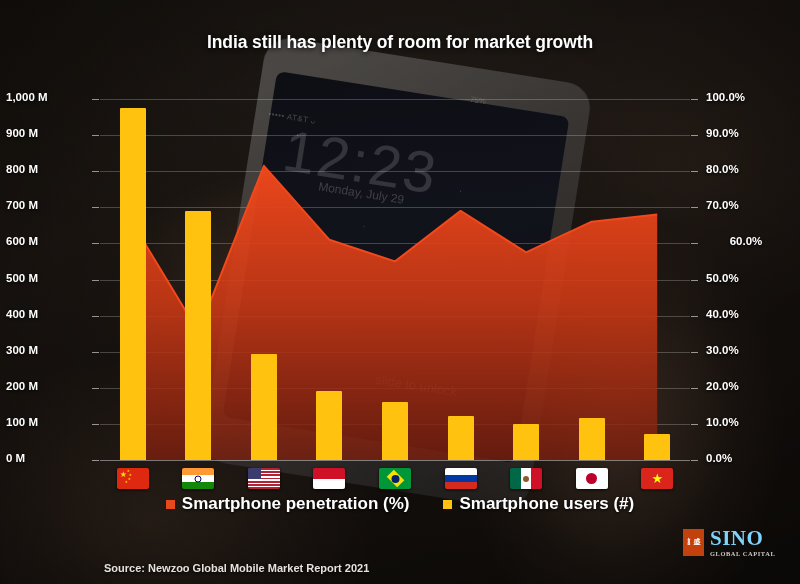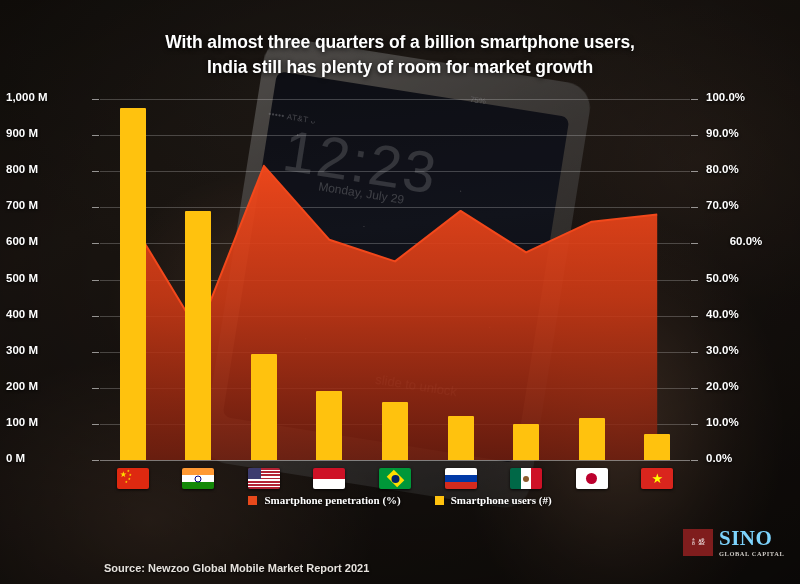--- a/index.html
+++ b/index.html
@@ -124,36 +124,36 @@
   }
 
   
   .legend {
     position: absolute; left: 0; right: 0; top: 494px;
     display: flex; justify-content: center; align-items: center; gap: 34px;
   }
   .legend-item { display: flex; align-items: center; gap: 7px; }
   .legend-swatch { width: 9px; height: 9px; display: block; }
   .legend-text {
-    color: #ffffff; font-size: 11px; font-weight: bold;
-    text-shadow: 0 1px 3px rgba(0,0,0,0.95); white-space: nowrap; font-family: Liberation Serif, serif;
+    color: #ffffff; font-size: 17px; font-weight: bold;
+    text-shadow: 0 1px 3px rgba(0,0,0,0.95); white-space: nowrap;
   }
 
   .source {
     position: absolute; left: 104px; top: 538px;
     color: #e6e2dd; font-size: 11px; font-weight: bold;
     text-shadow: 0 1px 3px rgba(0,0,0,0.95);
     margin-top: 24px;
   }
 
   .logo { position: absolute; left: 683px; top: 528px; display: flex; align-items: center; gap: 6px; }
   .logo-seal {
-    width: 30px; height: 27px; background: #7f1d1d;
+    width: 21px; height: 27px; background: #c2410c;
     display: flex; align-items: center; justify-content: center;
-    color: #fff; font-size: 7px; line-height: 1.05; font-weight: normal;
+    color: #fff; font-size: 7px; line-height: 1.05; font-weight: bold;
     letter-spacing: -1px; font-family: "DejaVu Sans", sans-serif;
   }
   .logo-words { display: flex; flex-direction: column; line-height: 1; }
   .logo-main {
     color: #7dd3fc; font-size: 21px; font-weight: bold;
     font-family: "Liberation Serif", serif; letter-spacing: .5px;
   }
   .logo-sub {
     color: #cfcbc6; font-size: 6.4px; font-weight: bold;
     font-family: "Liberation Serif", serif; letter-spacing: .6px; margin-top: 2px;
@@ -170,21 +170,20 @@
   <div id="bg-clock">12:23</div>
   <div id="bg-date">Monday, July 29</div>
   <div id="bg-unlock">slide to unlock</div>
   <div id="bg-vignette"></div>
   <div id="bg-dim"></div>
 </div>
 
 <div id="content">
 
   <div class="title" id="title-el">
-      <div>With almost three quarters of a billion smartphone users,</div>
       <div>India still has plenty of room for market growth</div>
     </div>
 
   <div id="axis-left">
       <div class="axis-label left" style="top: 452px;">0 M</div>
       <div class="tickmark" style="left: 92px; top: 460px;"></div>
       <div class="axis-label left" style="top: 415.9px;">100 M</div>
       <div class="tickmark" style="left: 92px; top: 423.9px;"></div>
       <div class="axis-label left" style="top: 379.8px;">200 M</div>
       <div class="tickmark" style="left: 92px; top: 387.8px;"></div>

